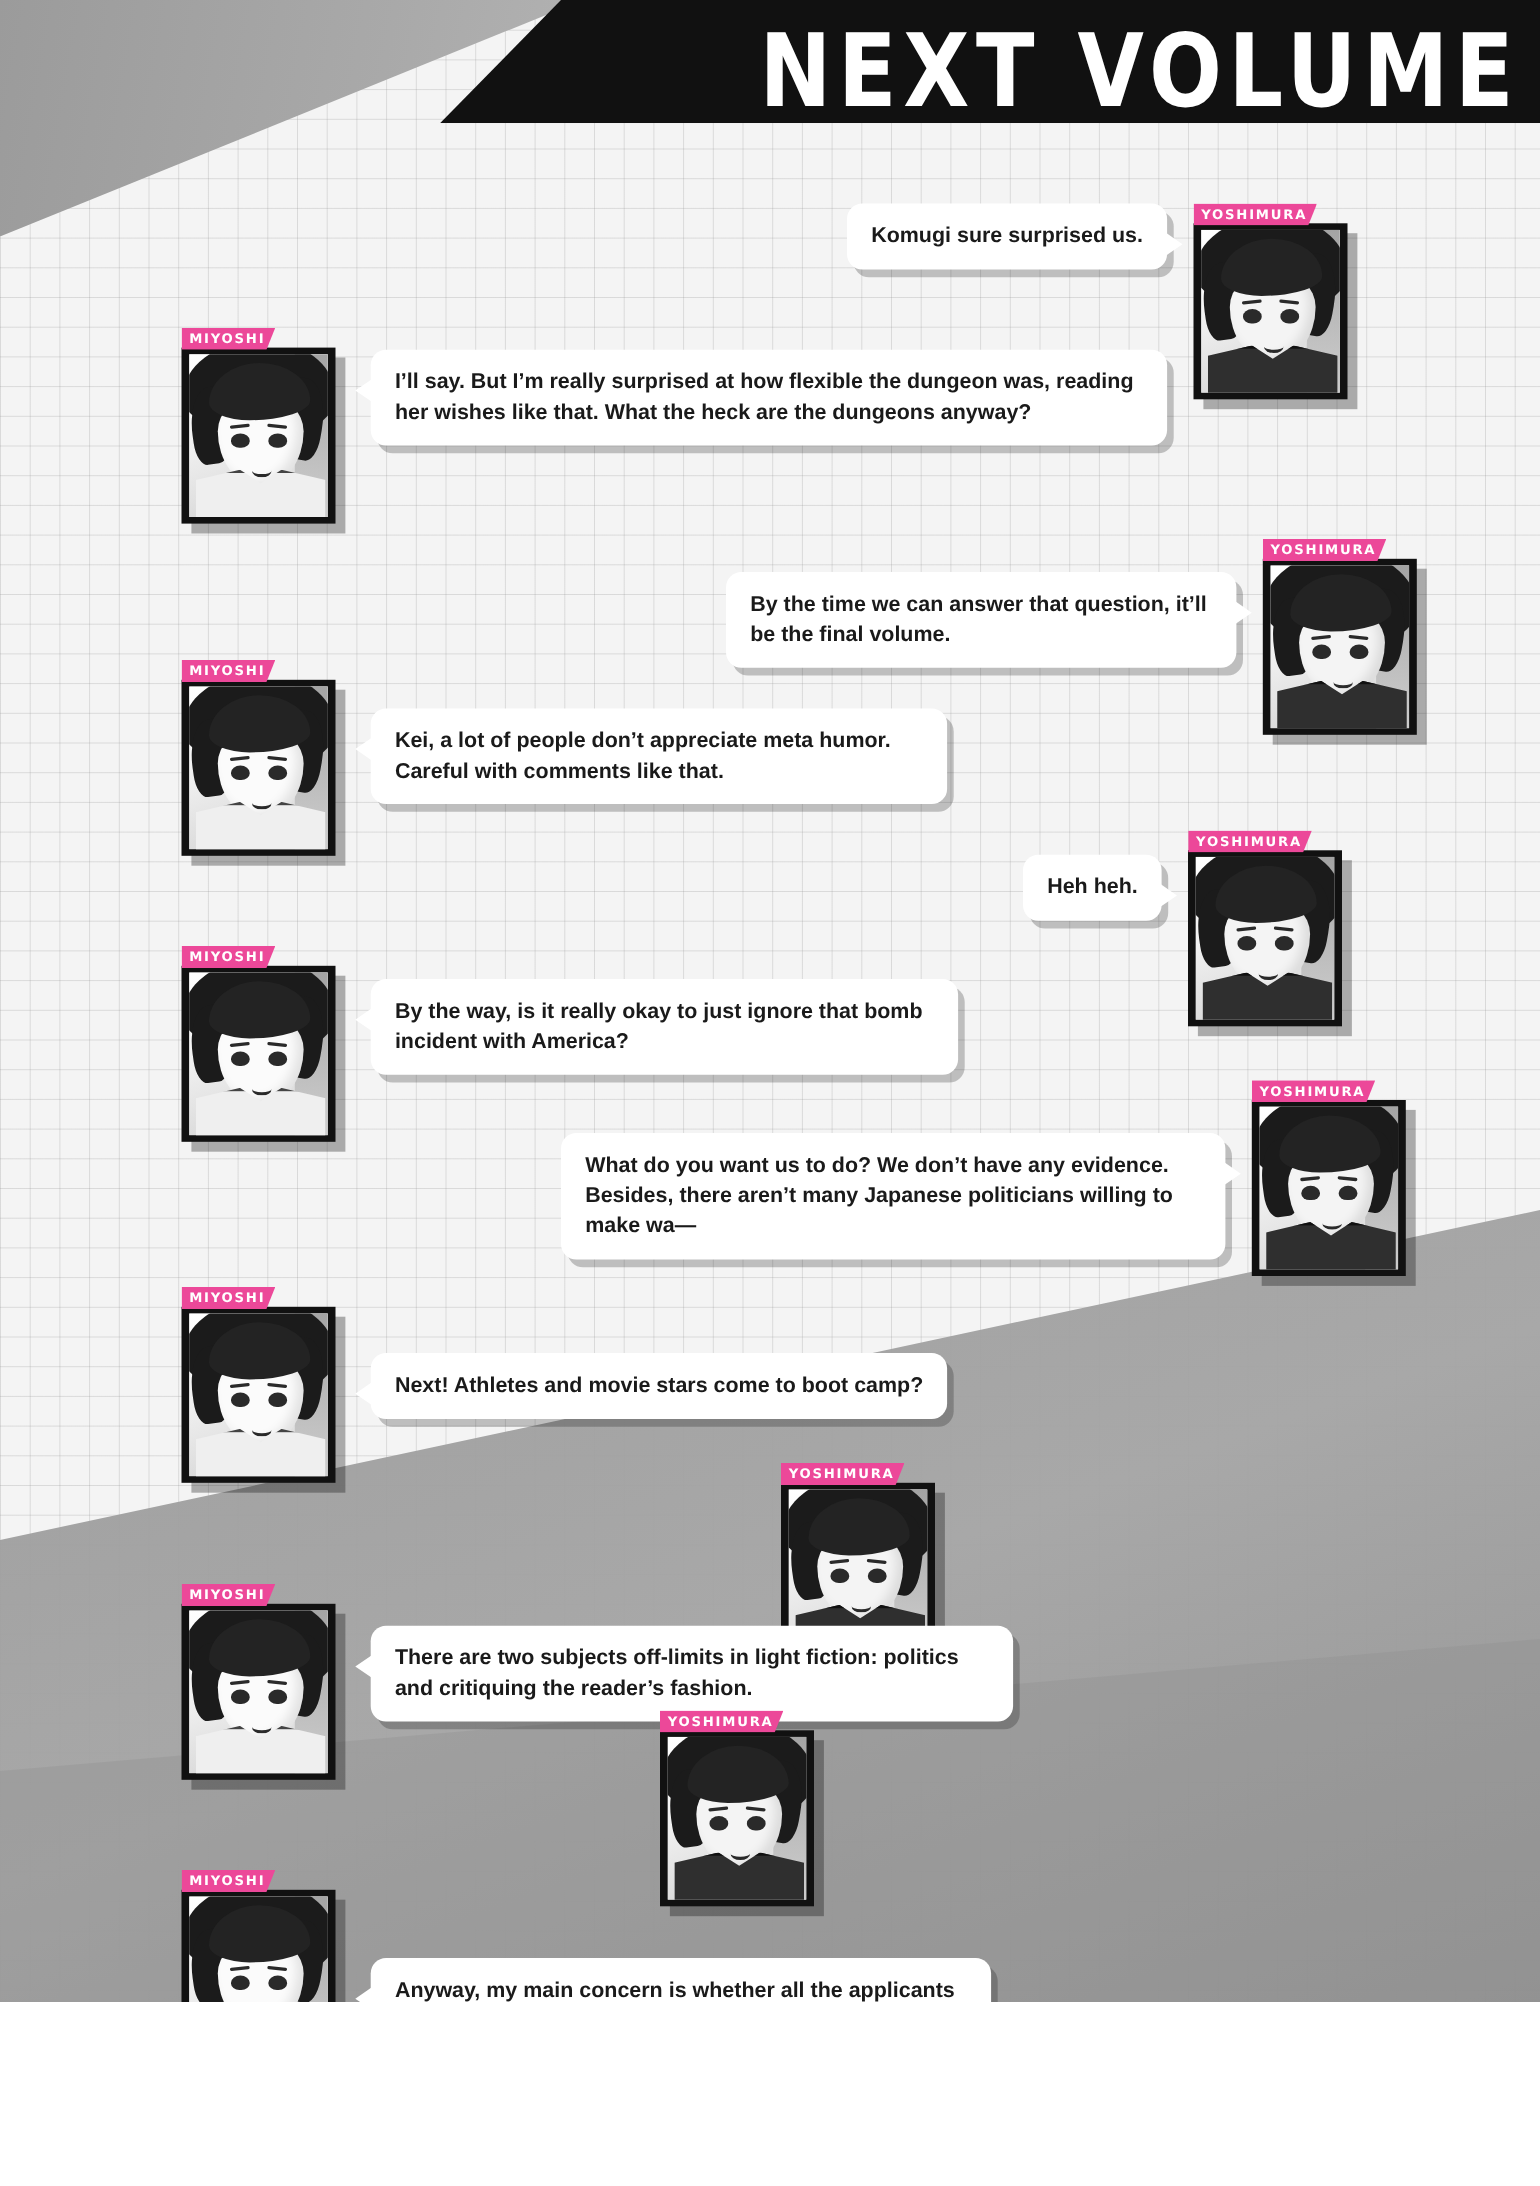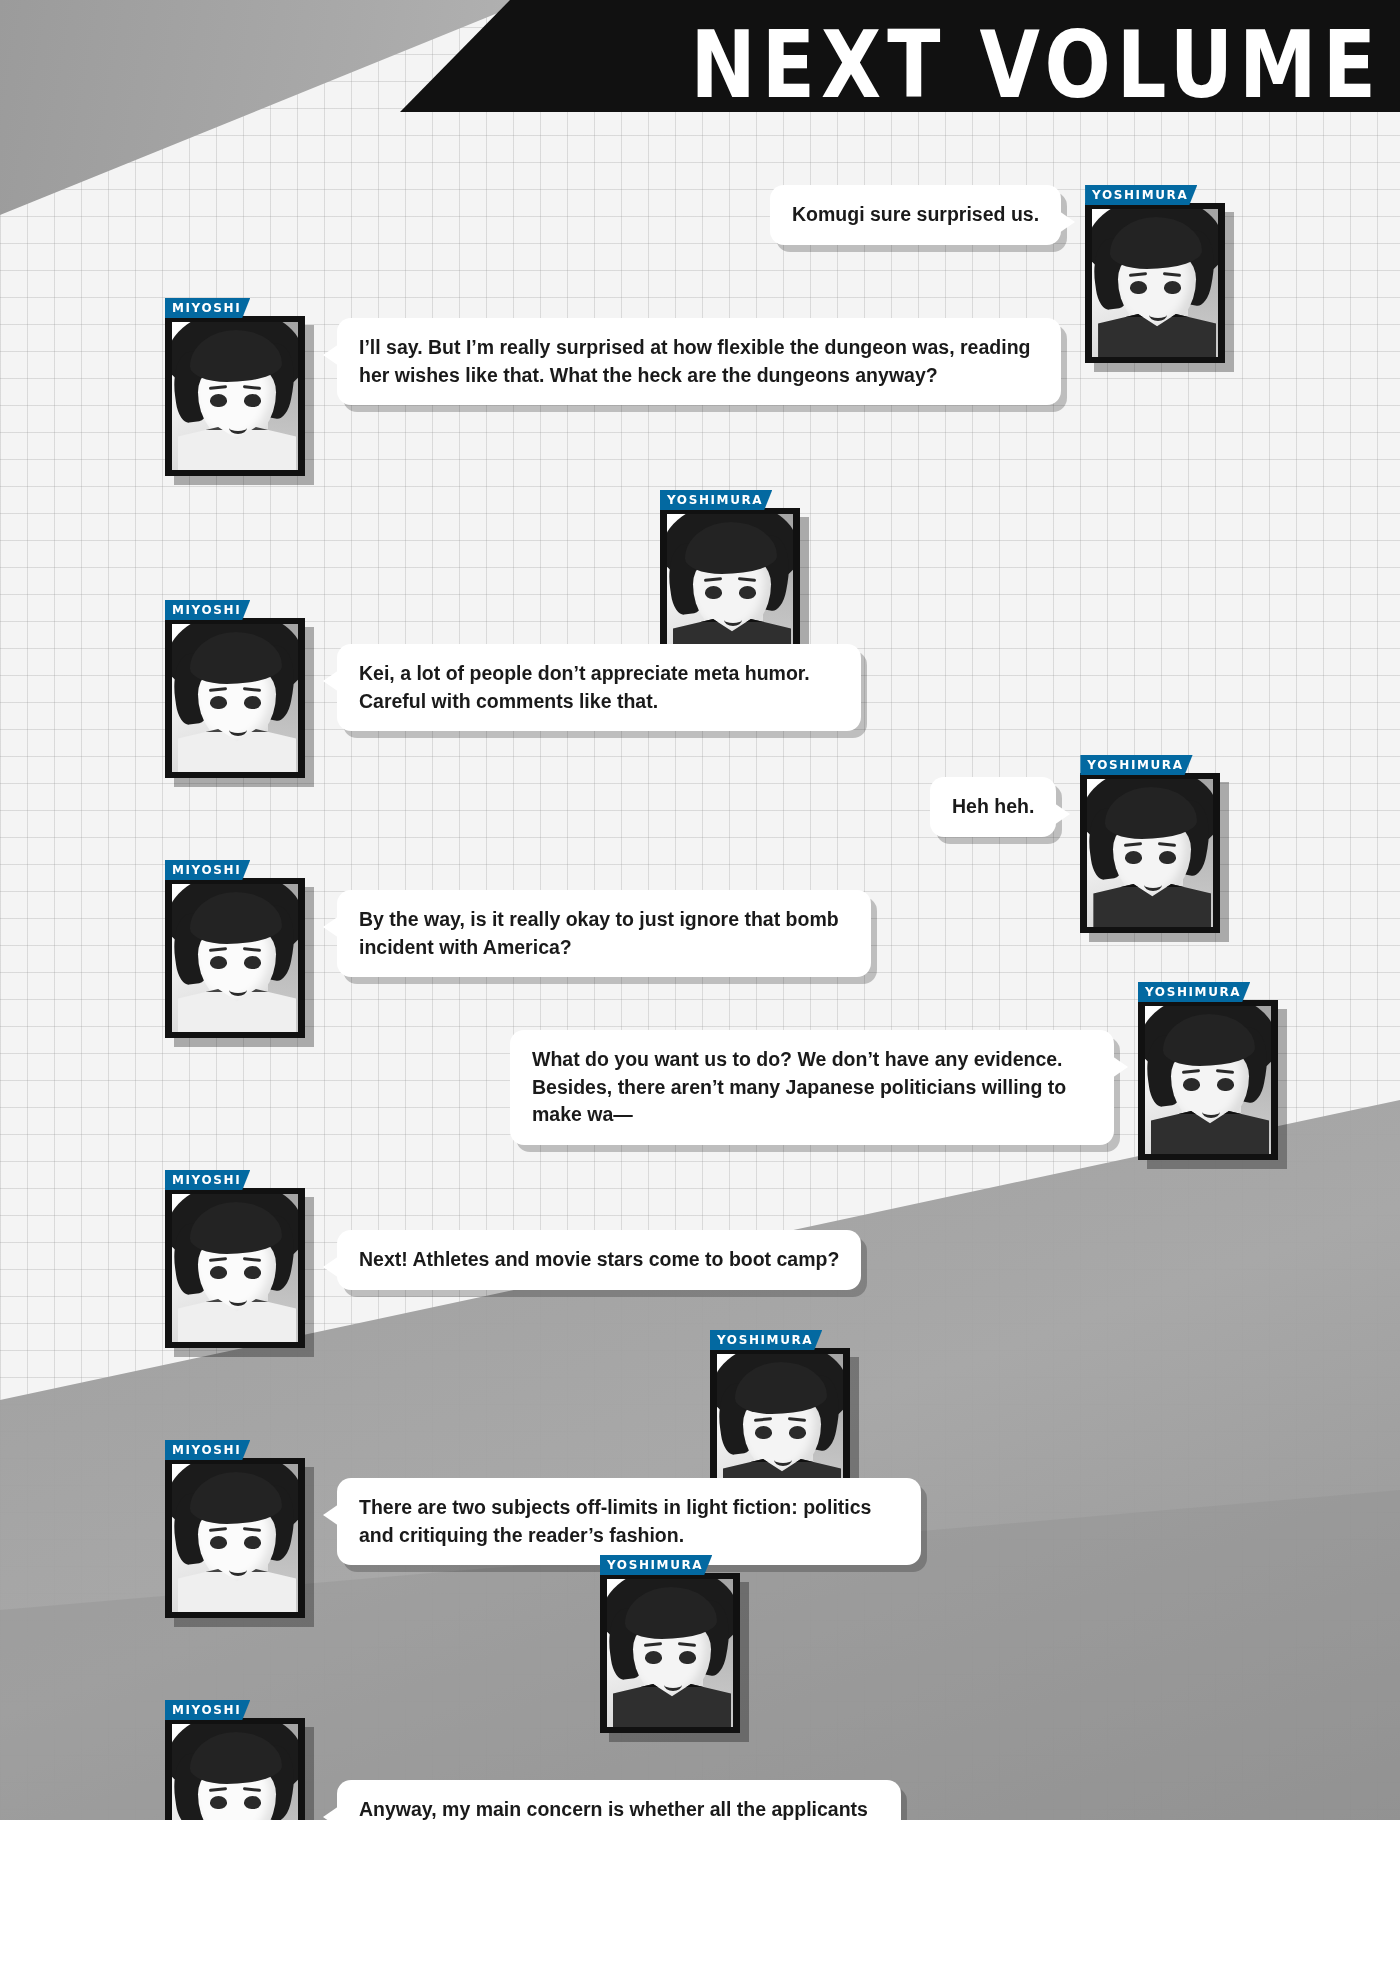--- a/index.html
+++ b/index.html
@@ -84,21 +84,21 @@
     align-items: flex-start;
   }
   
   .avatar-card {
     position: relative;
     width: 148px;
   }
   .avatar-tag {
     position: relative;
     display: inline-block;
-    background: #0369a1;
+    background: #ec4899;
     color: #ffffff;
     font-size: 12px;
     letter-spacing: 1.6px;
     font-weight: bold;
     padding: 3px 9px 3px 7px;
     font-family: "DejaVu Sans", sans-serif;
     clip-path: polygon(0 0, 100% 0, calc(100% - 8px) 100%, 0 100%);
     z-index: 3;
   }
   .avatar-frame {
@@ -294,20 +294,21 @@
               <div class="mouth"></div>
             <div class="collar"></div>
           </div>
         </div>
       </div>
     </div>
     <div class="bubble left-tail gap-l" style="max-width:680px; margin-top:20px;">I’ll say. But I’m really surprised at how flexible the dungeon was, reading her wishes like that. What the heck are the dungeons anyway?</div>
   </div>
 
   <div class="row" style="left:660px; top:490px;">
+    <div class="bubble right-tail gap-r" style="max-width:420px; margin-top:30px;">By the time we can answer that question, it’ll be the final volume.</div>
     <div class="avatar-card">
       <div class="avatar-tag">YOSHIMURA</div>
       <div class="avatar-frame">
         <div class="avatar-inner">
           <div class="face dark">
             <div class="bgstripe"></div>
               <div class="hair"></div>
               <div class="hair2"></div>
               <div class="hair3"></div>
             <div class="head"></div>

